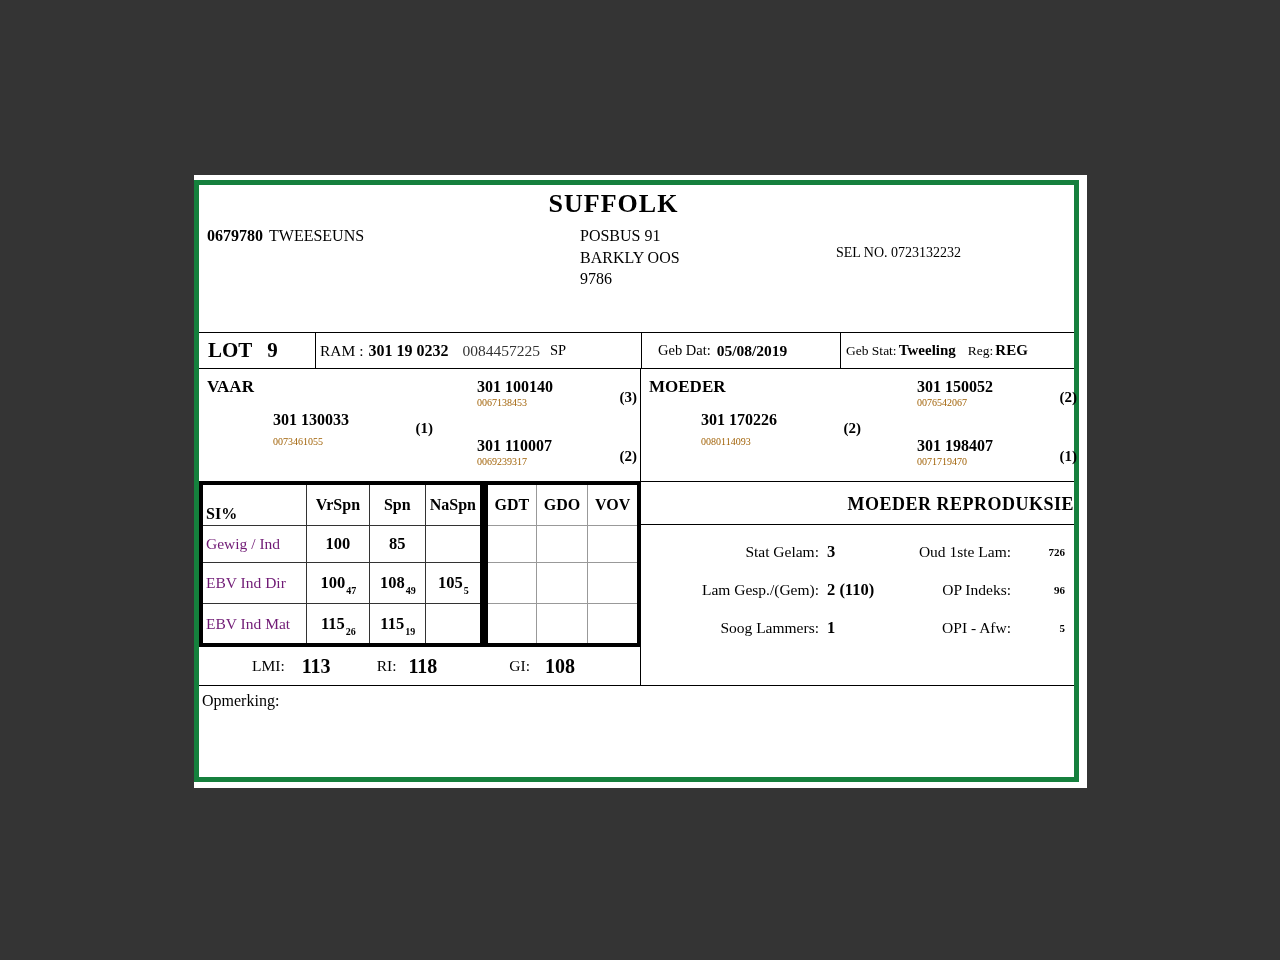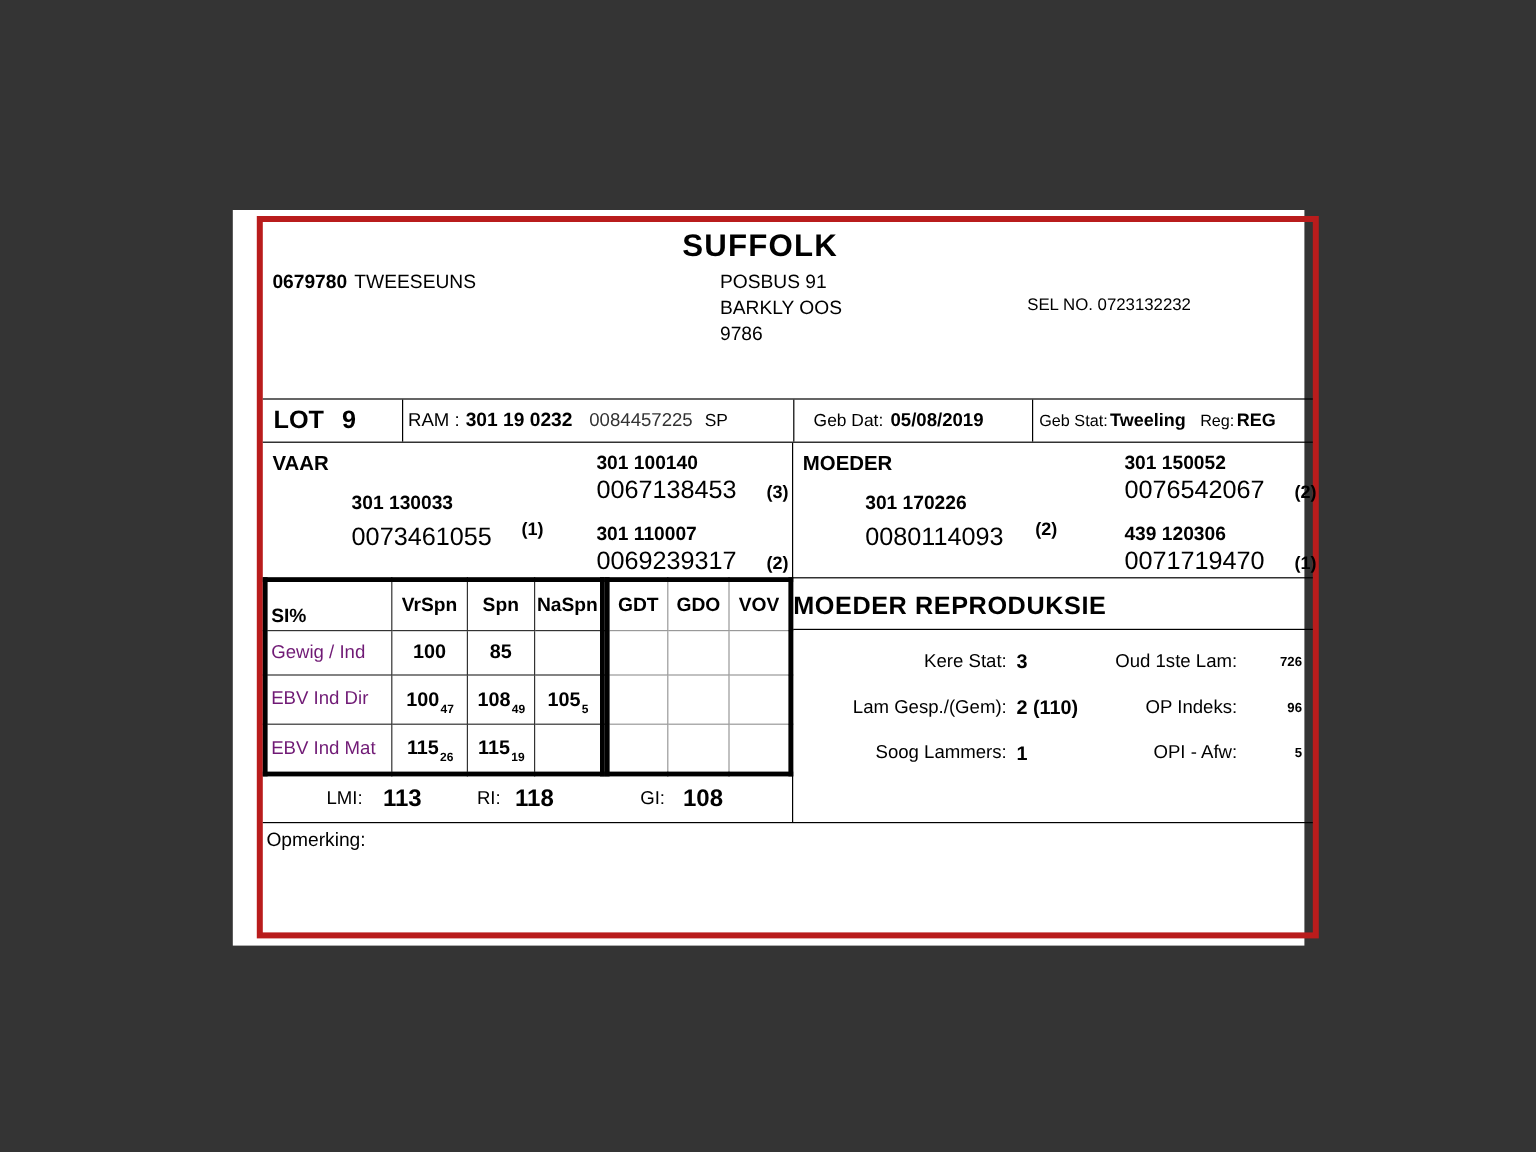--- a/index.html
+++ b/index.html
@@ -9,22 +9,23 @@
     position:relative;overflow:hidden;
     font-family:"Liberation Sans", sans-serif;
     color:#000;
     -webkit-font-smoothing:antialiased;
   }
   .card{
     position:absolute;left:194px;top:175px;width:893px;height:613px;
     background:#fff;
   }
   .inner{
-    position:absolute;left:20px;top:5px;width:875px;height:592px;
-    border:5px solid #b91c1c;
+    position:absolute;left:0;top:5px;width:875px;height:592px;
+    border:5px solid #15803d;
+    font-family:Liberation Serif, serif;
   }
   .inner > div{position:absolute;box-sizing:border-box;}
 
   
   #header{left:0;top:0;width:875px;height:147px;}
   .title{
     position:absolute;left:0;right:46px;top:4px;text-align:center;
     font-size:26px;font-weight:bold;letter-spacing:1px;
   }
   .breeder{position:absolute;left:8px;top:42px;font-size:16px;}
@@ -52,21 +53,21 @@
   .lc4 .reg-lbl{margin-left:12px;}
 
   
   #pedigree{left:0;top:184px;width:875px;height:112px;display:flex;}
   .ped-half{position:relative;box-sizing:border-box;height:100%;}
   .ped-half.vaar{width:441px;}
   .ped-half.moeder{width:434px;border-left:1.5px solid #000;}
   .ped-label{position:absolute;left:8px;top:8px;font-size:17px;font-weight:bold;}
   .ped-entry{position:absolute;width:122px;}
   .ped-id{font-size:16px;font-weight:bold;white-space:nowrap;}
-  .ped-reg{font-size:21px;color:#000000;margin-top:1px;white-space:nowrap;}
+  .ped-reg{font-size:10px;color:#a16207;margin-top:1px;white-space:nowrap;}
   .ped-entry.main .ped-reg{margin-top:7px;}
   .ped-note{position:absolute;right:-38px;bottom:2px;font-size:15px;font-weight:bold;}
   .ped-entry.main .ped-note{bottom:10px;}
 
   
   table{border-collapse:collapse;table-layout:fixed;}
   #si-left{left:0;top:296px;}
   #si-left table{width:285px;height:166px;border:4px solid #000;}
   #si-left td{border:1px solid #333;padding:0;overflow:hidden;}
   #si-right{left:285px;top:296px;}
@@ -87,21 +88,21 @@
   #lmi-row .lbl{font-size:15.5px;}
   #lmi-row .val{font-size:20px;font-weight:bold;}
 
   
   #repro{
     left:441px;top:296px;width:434px;height:204px;
     border-left:1.5px solid #000;border-top:1.5px solid #000;
   }
   .repro-title{
     height:43px;border-bottom:1.5px solid #000;box-sizing:border-box;
-    text-align:left;padding-top:12px;font-size:21px;font-weight:bold;letter-spacing:0.5px;
+    text-align:right;padding-top:12px;font-size:18px;font-weight:bold;letter-spacing:0.5px;
   }
   .repro-rows{padding-top:8px;}
   .repro-row{height:38px;display:grid;grid-template-columns:178px 70px 122px 58px;align-items:center;}
   .repro-row .l{font-size:15.5px;text-align:right;white-space:nowrap;}
   .repro-row .v1{font-size:16.5px;font-weight:bold;text-align:left;padding-left:8px;white-space:nowrap;}
   .repro-row .v2{font-size:11px;font-weight:bold;text-align:right;padding-right:4px;white-space:nowrap;}
 
   
   #opmerking{left:0;top:500px;width:875px;height:92px;border-top:1.5px solid #000;}
   #opmerking .lbl{position:absolute;left:3px;top:6px;font-size:16px;}
@@ -173,21 +174,21 @@
           <div class="ped-id">301 170226</div>
           <div class="ped-reg">0080114093</div>
           <div class="ped-note">(2)</div>
         </div>
         <div class="ped-entry" style="left:276px;top:9px;">
           <div class="ped-id">301 150052</div>
           <div class="ped-reg">0076542067</div>
           <div class="ped-note">(2)</div>
         </div>
         <div class="ped-entry" style="left:276px;top:68px;">
-          <div class="ped-id">439 120306</div>
+          <div class="ped-id">301 198407</div>
           <div class="ped-reg">0071719470</div>
           <div class="ped-note">(1)</div>
         </div>
       </div>
     </div>
 
     <div id="si-left">
       <table>
         <colgroup>
             <col style="width:104px">
@@ -262,21 +263,21 @@
       <span class="lbl" style="margin-left:46px;">RI:</span>
       <span class="val" style="margin-left:12px;">118</span>
       <span class="lbl" style="margin-left:72px;">GI:</span>
       <span class="val" style="margin-left:15px;">108</span>
     </div>
 
     <div id="repro">
       <div class="repro-title">MOEDER REPRODUKSIE</div>
       <div class="repro-rows">
         <div class="repro-row">
-          <span class="l">Kere Stat:</span>
+          <span class="l">Stat Gelam:</span>
           <span class="v1">3</span>
           <span class="l">Oud 1ste Lam:</span>
           <span class="v2">726</span>
         </div>
         <div class="repro-row">
           <span class="l">Lam Gesp./(Gem):</span>
           <span class="v1">2 (110)</span>
           <span class="l">OP Indeks:</span>
           <span class="v2">96</span>
         </div>

